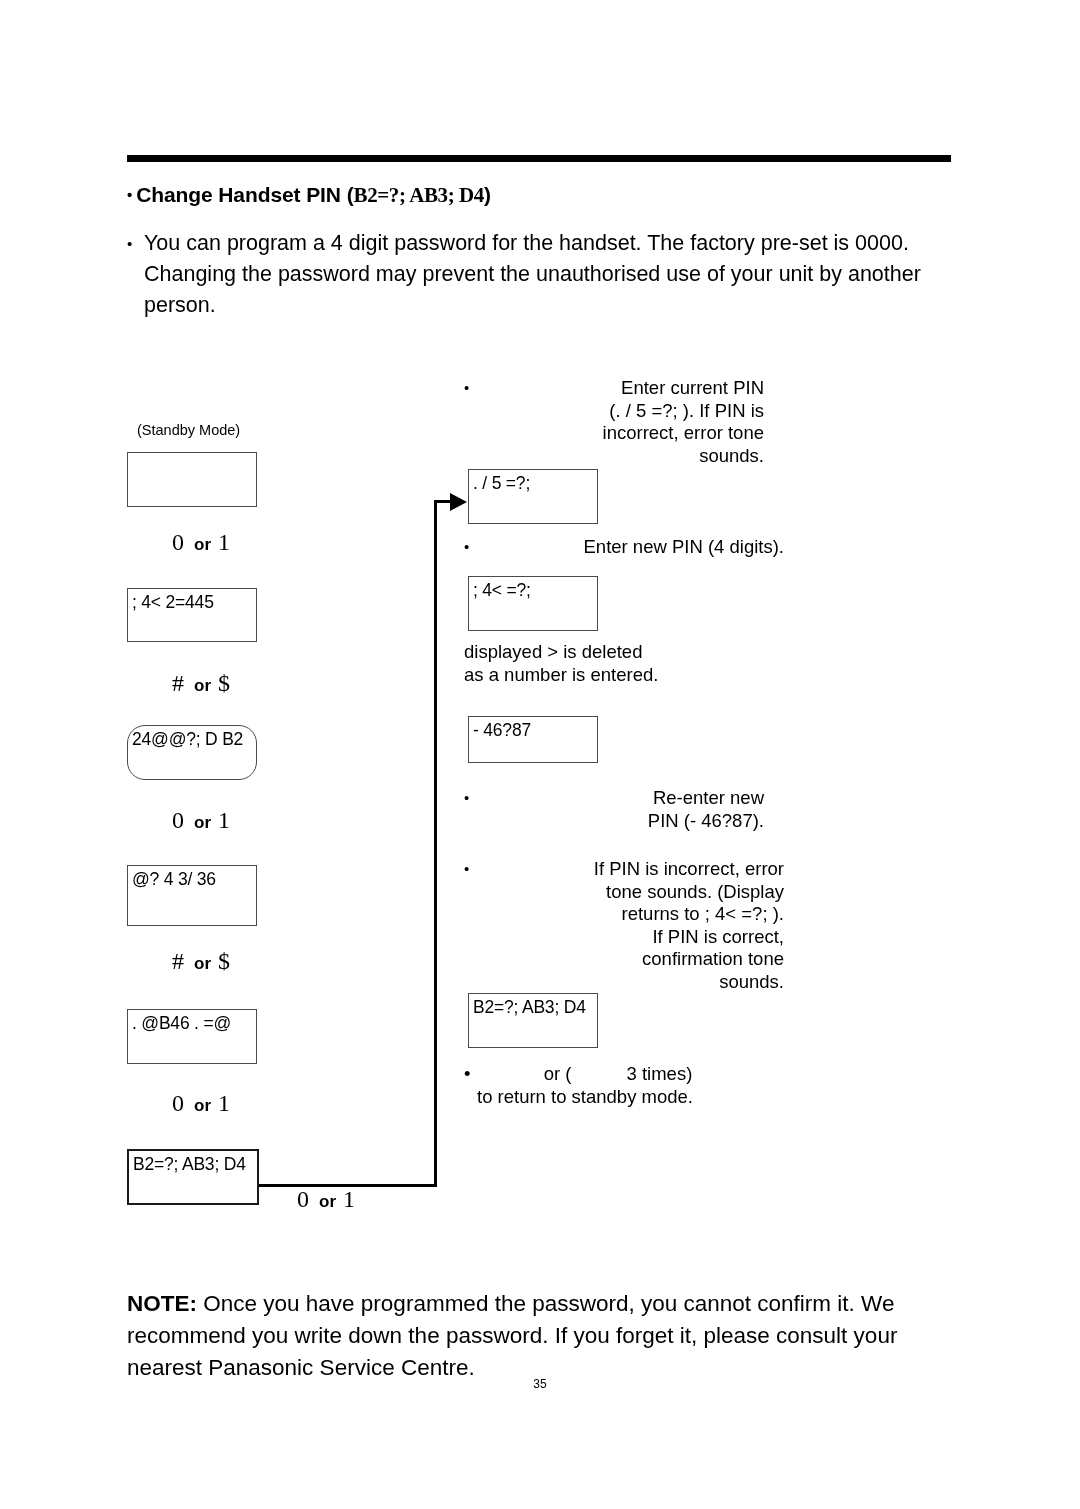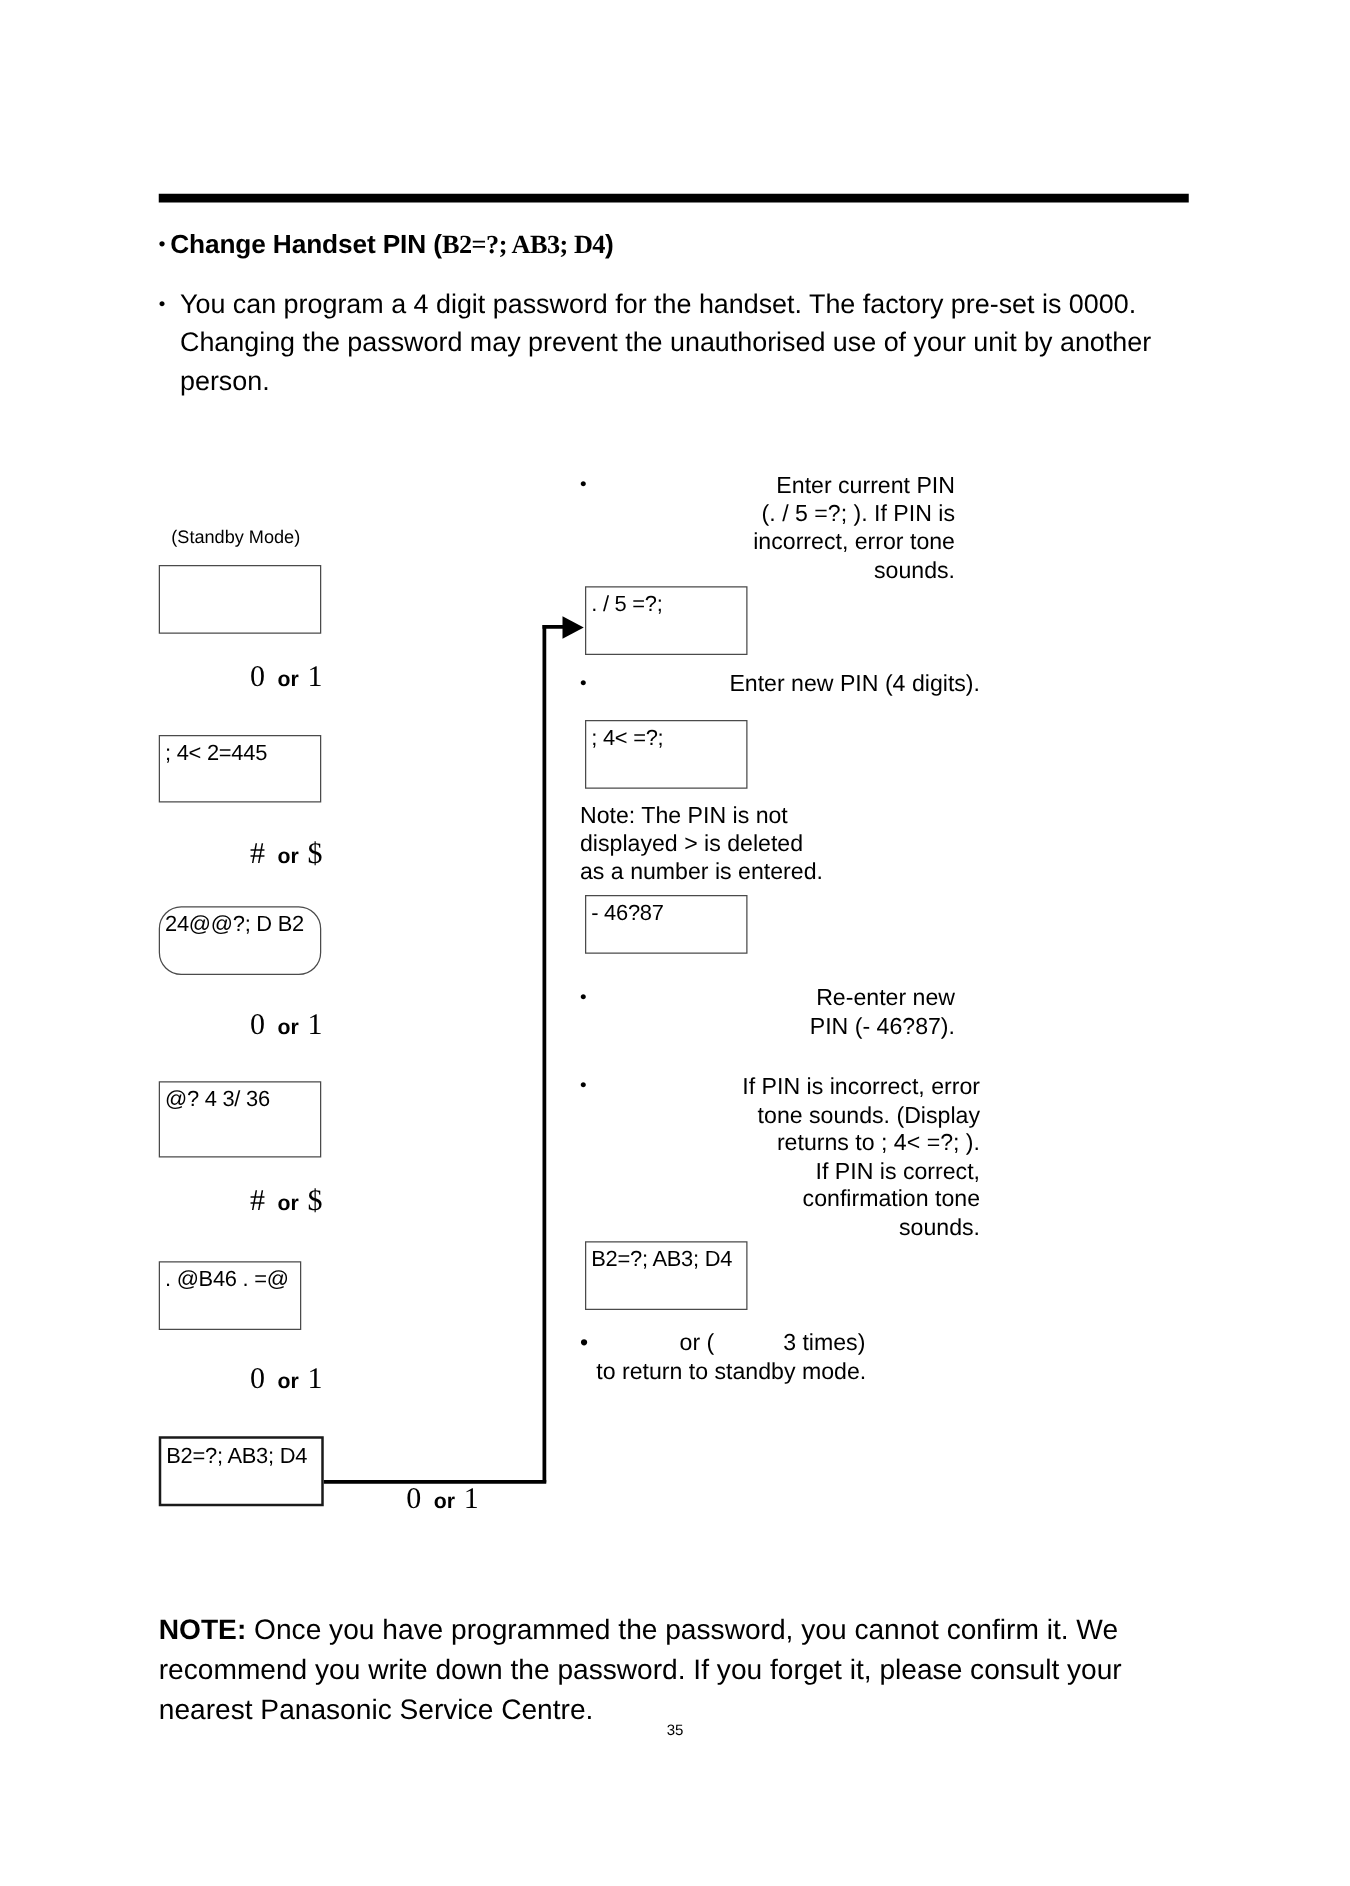--- a/index.html
+++ b/index.html
@@ -104,21 +104,20 @@
     left: 137px;
     top: 422px;
     font-size: 14.5px;
     white-space: nowrap;
   }
 
   .keylabel {
     position: absolute;
     font-size: 22px;
     white-space: nowrap;
-    margin-left: 28px;
   }
   .keylabel .k {
     font-family: "Liberation Serif", serif;
     font-size: 24px;
   }
   .keylabel .orword {
     font-weight: bold;
     font-size: 17px;
     margin: 0 7px 0 10px;
   }
@@ -228,21 +227,21 @@
     </div>
 
     <div class="lcd" style="left:127px; top:865px; width:130px; height:61px;">
       <span class="lcd-text">@?  4 3/ 36</span>
     </div>
 
     <div class="keylabel" style="left:172px; top:948px;">
       <span class="k">#</span><span class="orword">or</span><span class="k">$</span>
     </div>
 
-    <div class="lcd" style="left:127px; top:1009px; width:114px; height:55px;">
+    <div class="lcd" style="left:127px; top:1009px; width:130px; height:55px;">
       <span class="lcd-text">. @B46 . =@</span>
     </div>
 
     <div class="keylabel" style="left:172px; top:1090px;">
       <span class="k">0</span><span class="orword">or</span><span class="k">1</span>
     </div>
 
     <div class="lcd heavy" style="left:127px; top:1149px; width:132px; height:56px;">
       <span class="lcd-text">B2=?;  AB3; D4</span>
     </div>
@@ -271,21 +270,20 @@
         <span class="ln">Enter new PIN (4 digits).</span>
       </span>
     </div>
 
     <div class="lcd" style="left:468px; top:576px; width:130px; height:55px;">
       <span class="lcd-text">; 4&lt;  =?;</span>
     </div>
 
     <div class="note-block" style="left:464px; top:641px; width:300px;">
       <span class="nb-body">
-        <span class="ln">Note: The PIN is not</span>
         <span class="ln">displayed &gt; is deleted</span>
         <span class="ln">as a number is entered.</span>
       </span>
     </div>
 
     <div class="lcd" style="left:468px; top:716px; width:130px; height:47px;">
       <span class="lcd-text">- 46?87</span>
     </div>
 
     <div class="note-block bulleted" style="left:464px; top:787px; width:300px;">

